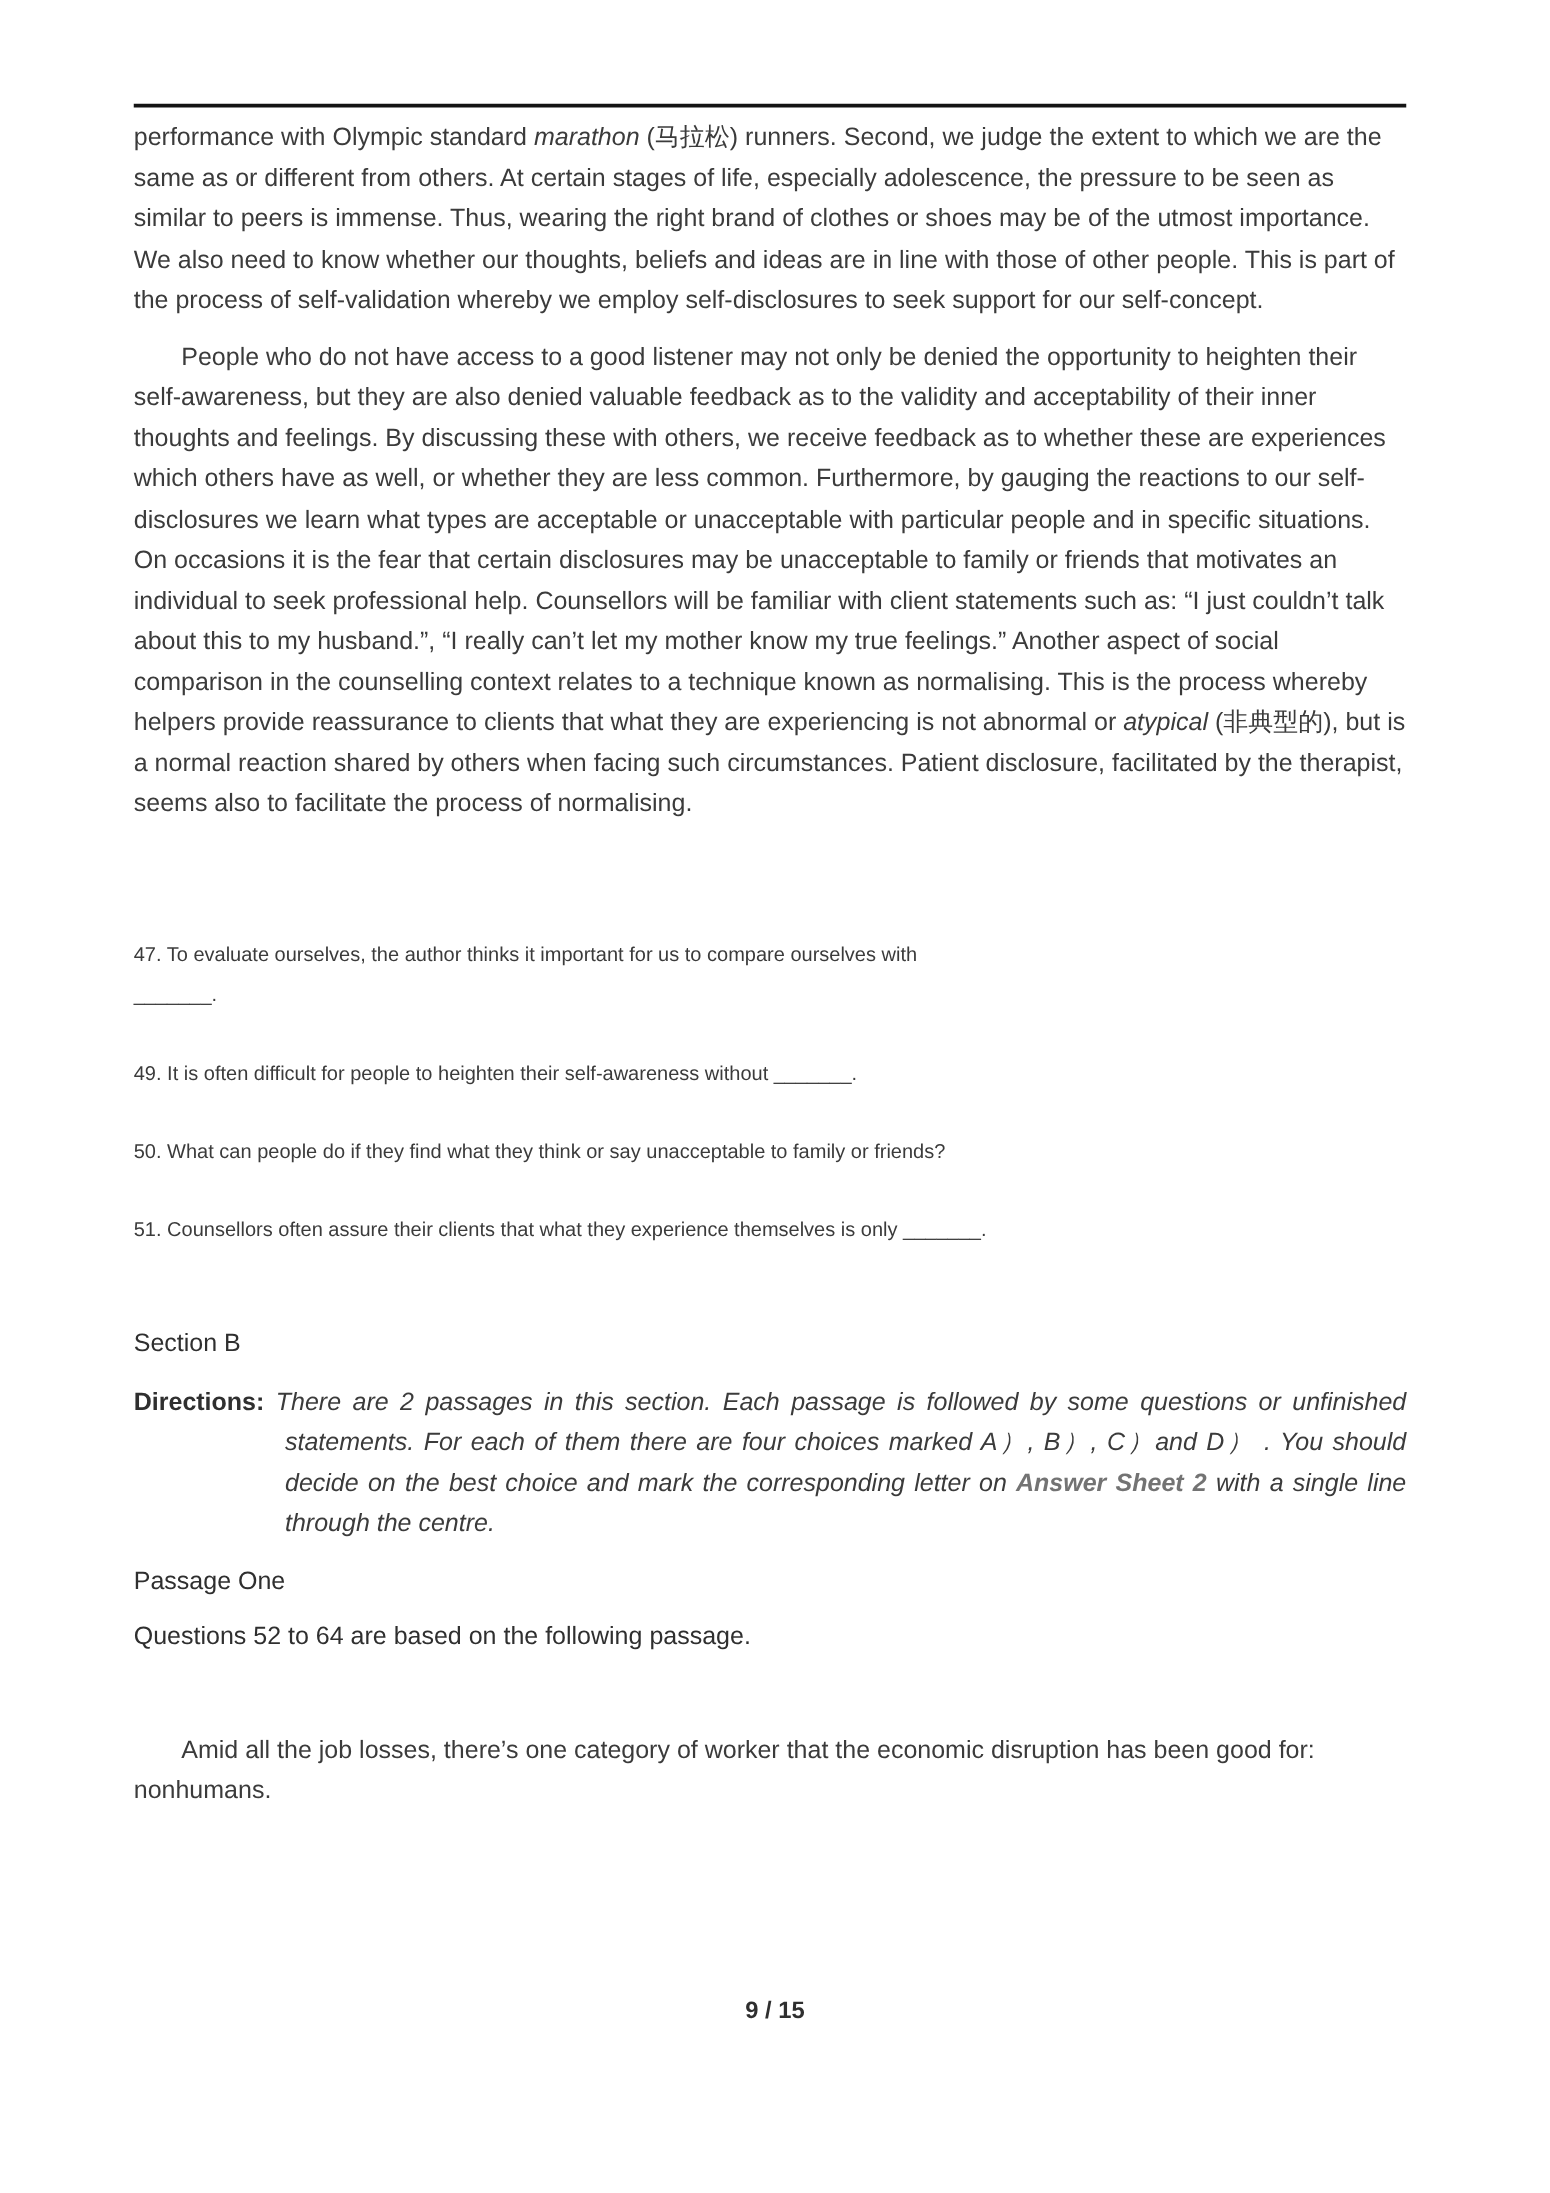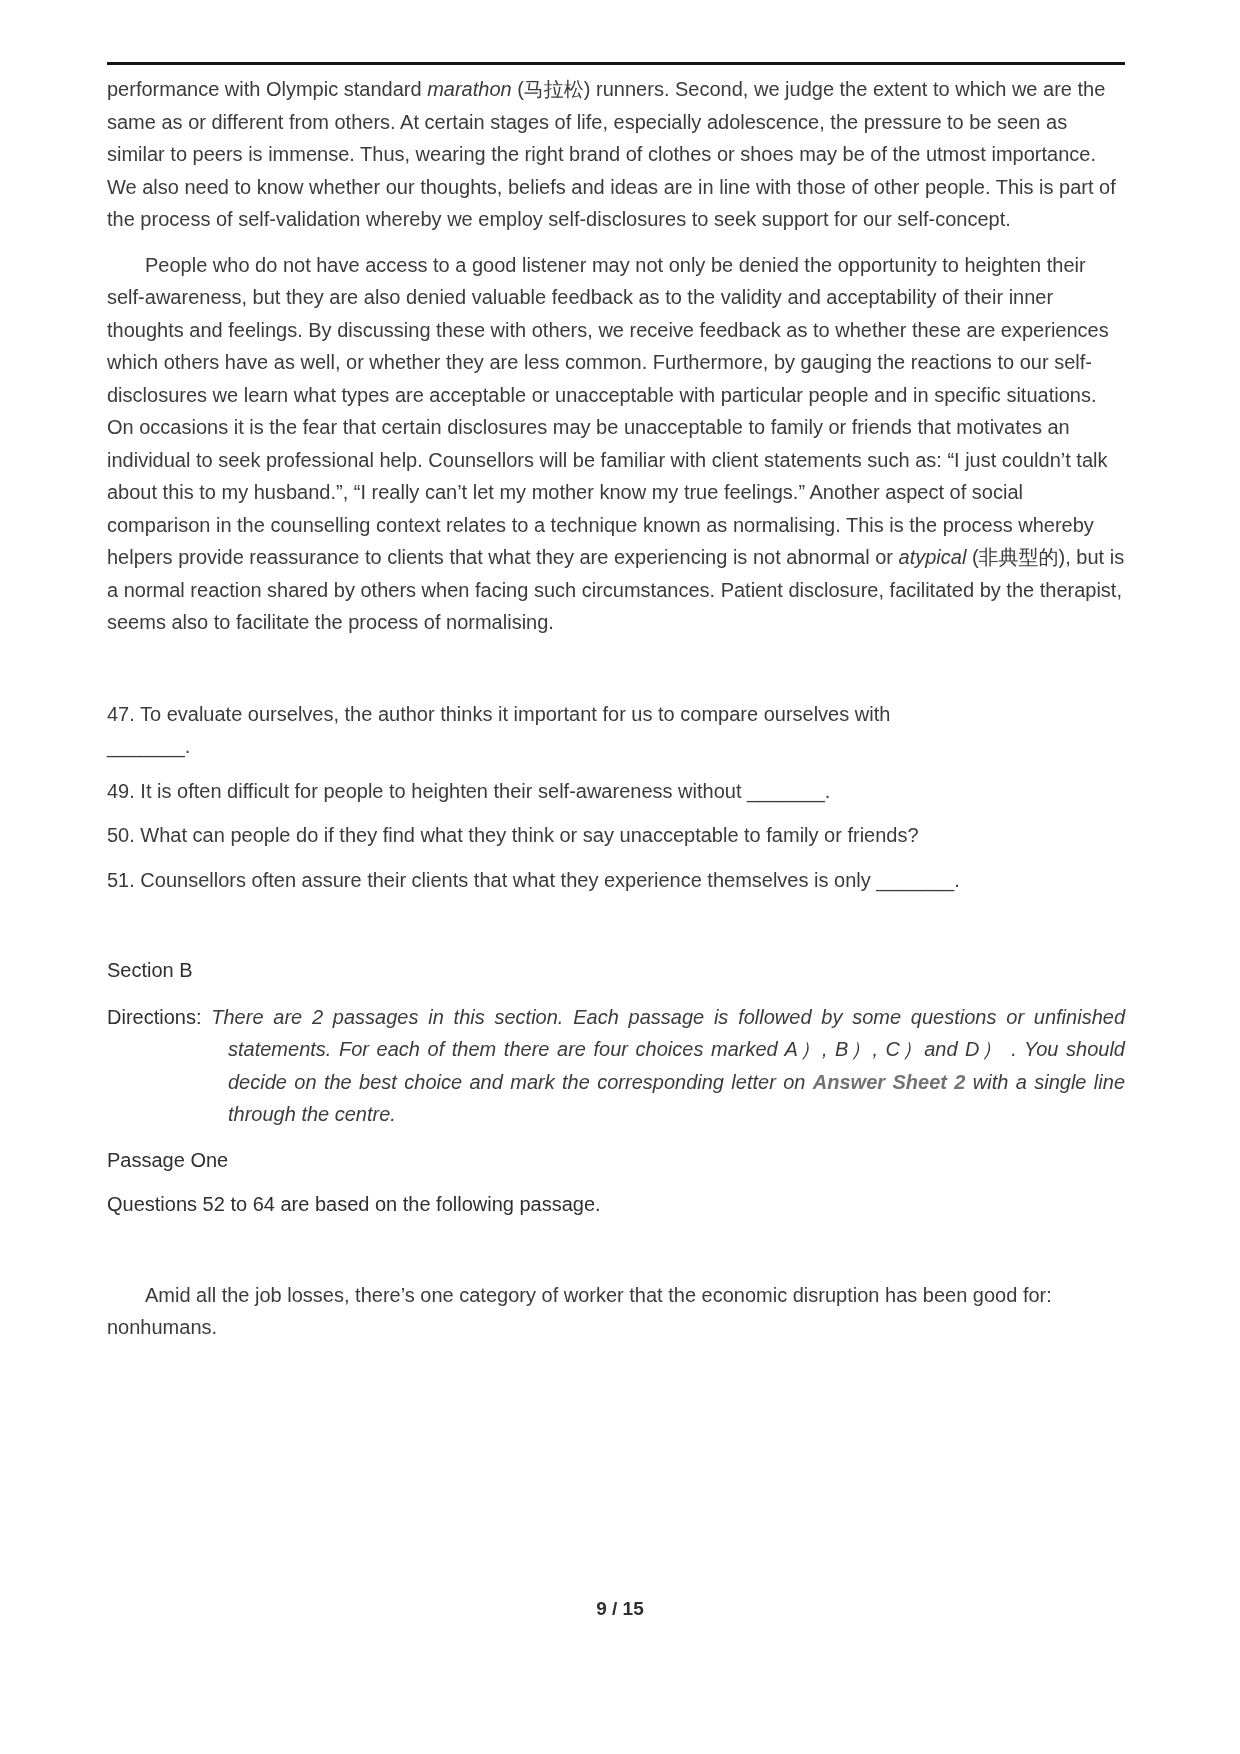--- a/index.html
+++ b/index.html
@@ -12,59 +12,60 @@
     width:1240px; height:1754px;
     margin:0 auto;
     background:#ffffff;
     color:#3b3b3b;
     overflow:hidden;
   }
   .content {
     position:absolute;
     left:107px; top:0;
     width:1018px;
-    padding-top:62px;
+    padding-top:83px;
   }
   .top-rule {
     height:0;
     border-top:3px solid #141414;
     margin:0 0 8px 0;
   }
   p { margin:0; }
   .body-par {
     font-size:20px;
     line-height:32.5px;
     text-align:left;
     margin-bottom:13px;
   }
   .first-indent { text-indent:38px; }
   .gap46 { height:46px; }
   .question {
-    font-size:20px;
+    font-size:16px;
     line-height:32.5px;
     margin-bottom:12px;
+    margin-top:30px;
   }
   .heading {
     font-size:20px;
     line-height:32.5px;
     font-weight:normal;
     color:#2f2f2f;
     margin-bottom:14px;
   }
   .heading.tight { margin-bottom:12px; }
   .directions {
     font-size:20px;
     line-height:32.5px;
     text-align:justify;
     padding-left:121px;
     text-indent:-121px;
     margin-bottom:13px;
   }
   .directions .label {
-    font-weight:normal;
+    font-weight:bold;
     font-style:normal;
     color:#2f2f2f;
   }
   .directions .ital { font-style:italic; }
   .directions .bold-ital { font-style:italic; font-weight:bold; color:#737373; }
   .inline-italic { font-style:italic; }
   .footer {
     position:absolute;
     top:1598px;
     left:0; width:100%;

